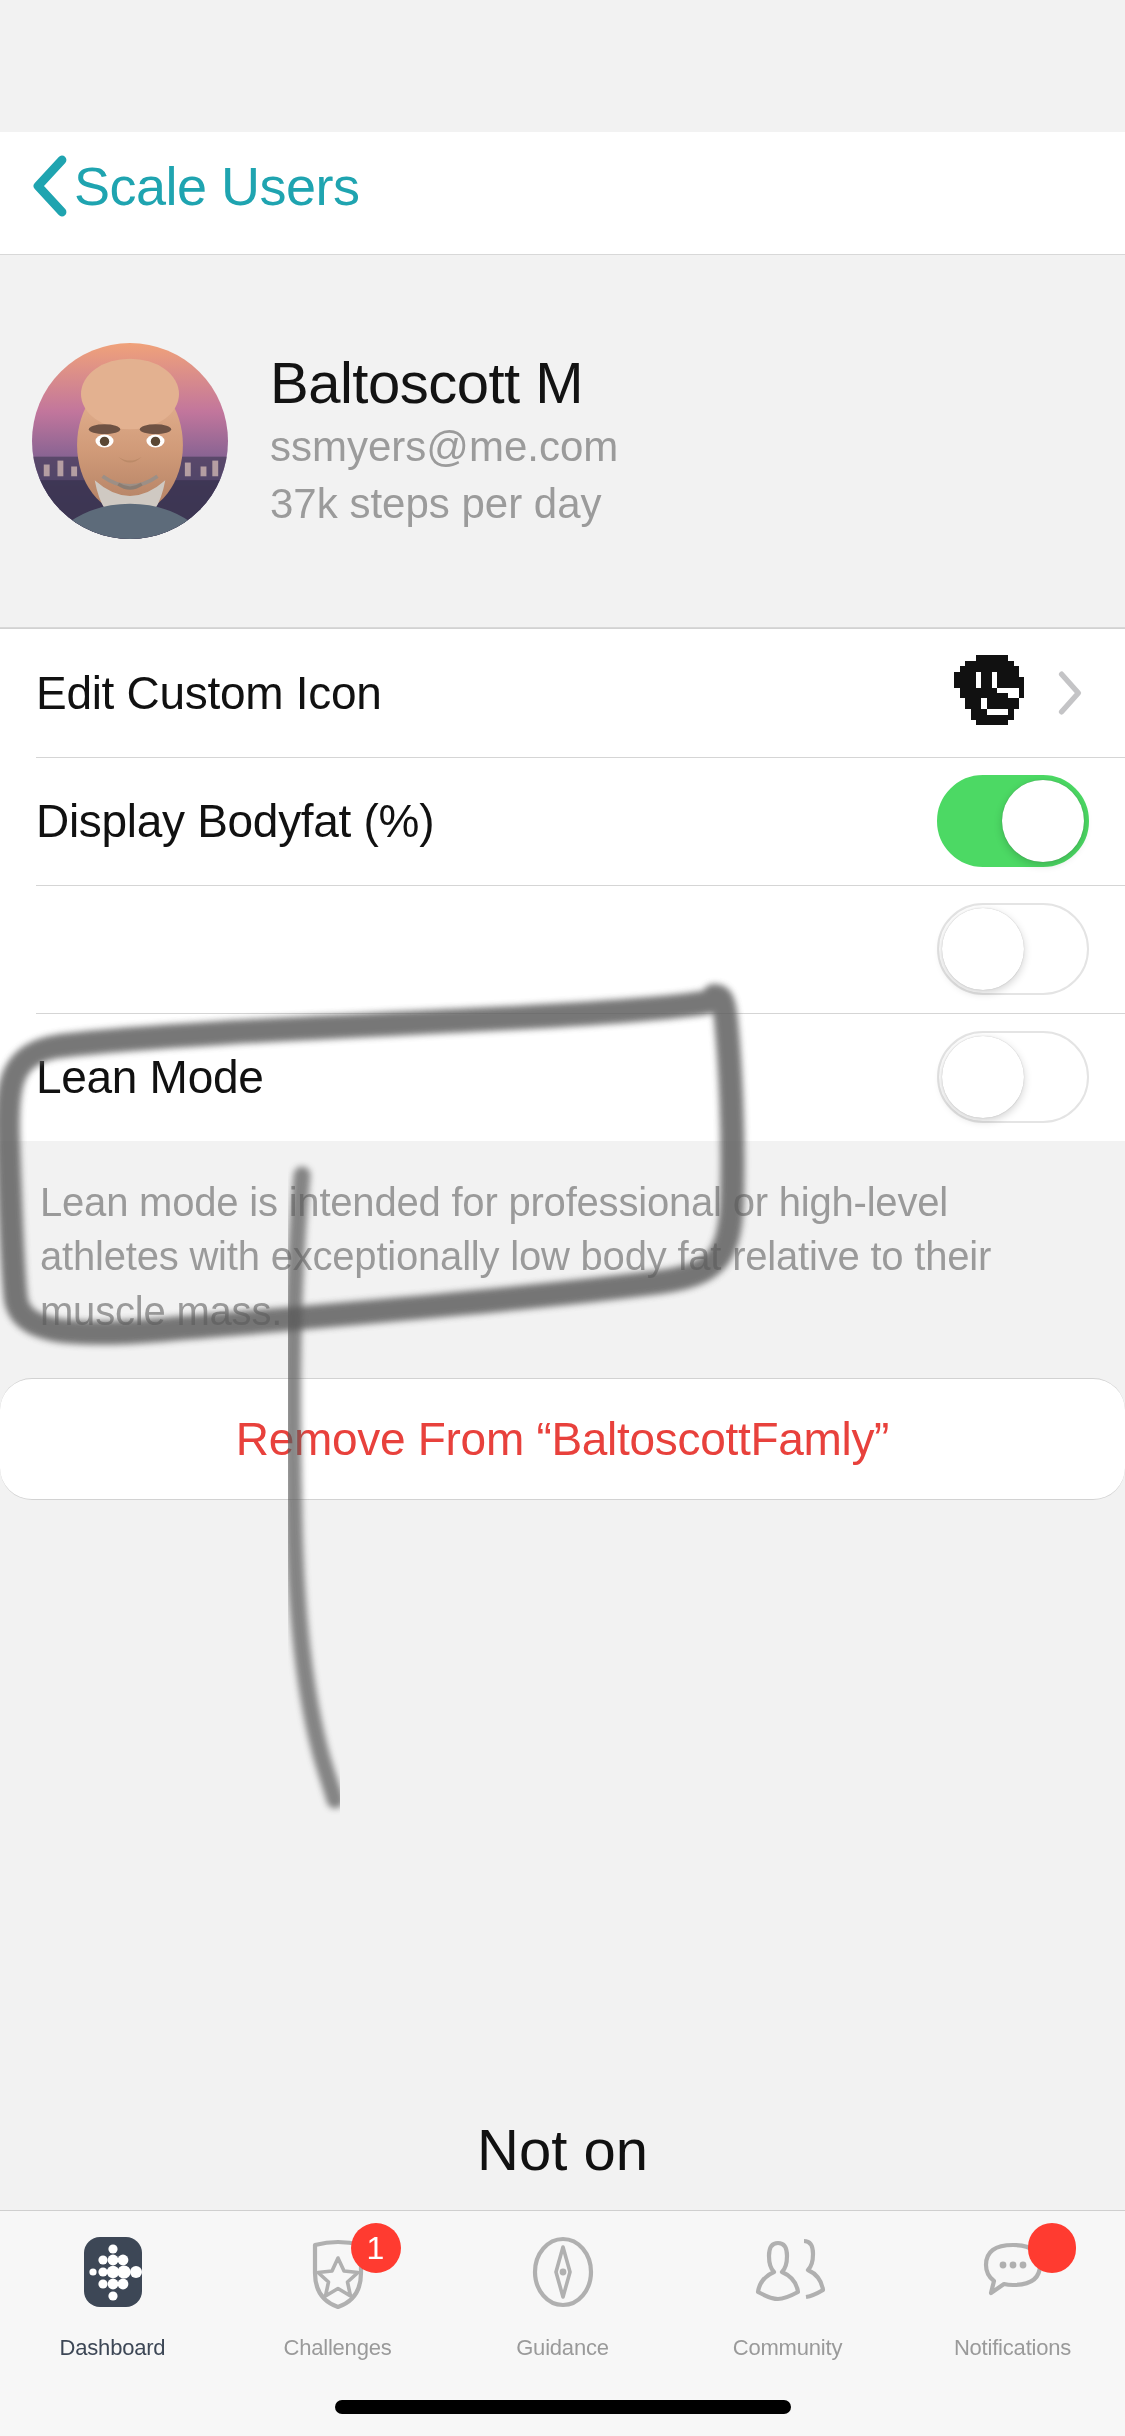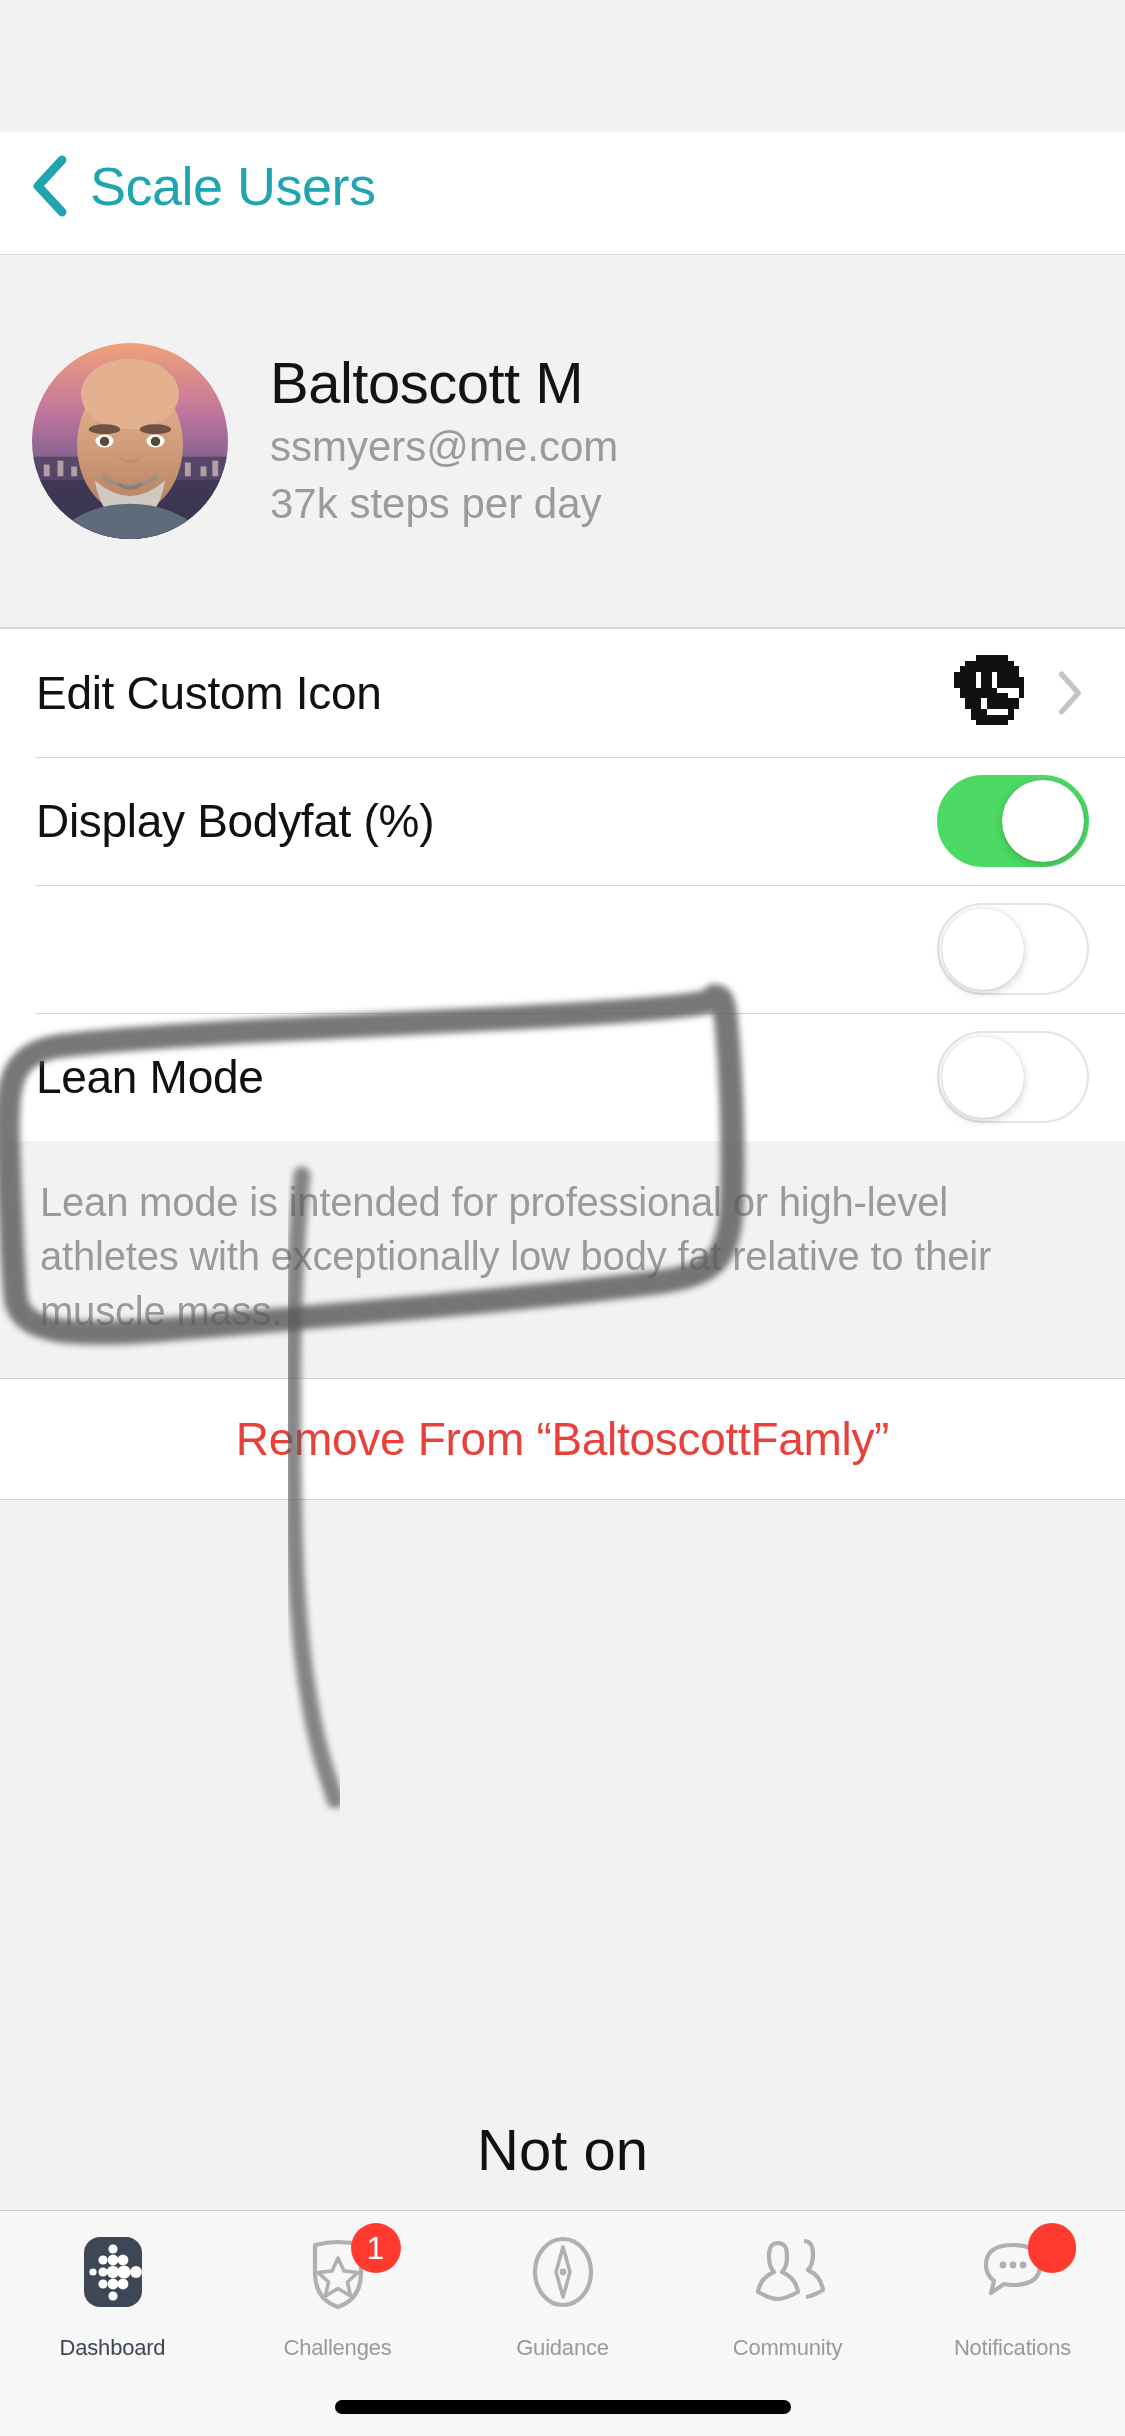--- a/index.html
+++ b/index.html
@@ -45,21 +45,21 @@
     width:calc(100% - 6px); background:#000; border-radius:5px;
   }
 
   
   .navbar{
     position:absolute; left:0; top:132px; width:1125px; height:122px;
     background:#ffffff; z-index:4;
   }
   .nav-back{
     position:absolute; left:30px; top:22px;
-    display:flex; align-items:center; gap:20px; cursor:pointer;
+    display:flex; align-items:center; gap:4px; cursor:pointer;
   }
   .chev-back{ width:40px; height:64px; }
   .nav-back-label{
     font-size:54px; color:#1FA4B0; letter-spacing:-0.5px; line-height:1;
   }
 
   
   .content{
     position:absolute; left:0; top:254px; width:1125px; bottom:0;
     background:#f2f2f2;
@@ -113,21 +113,21 @@
   
   .footnote{
     padding:34px 36px 40px 40px; background:#f2f2f2;
     font-size:40px; line-height:1.36; color:#9a9a9a; letter-spacing:-0.2px;
   }
 
   
   .destructive{
     height:122px; background:#ffffff;
     border-top:1px solid #d2d2d2; border-bottom:1px solid #d2d2d2;
-    display:flex; align-items:center; justify-content:center;
+    display:flex; align-items:center; justify-content:center;border-radius:32px;
   }
   .destructive span{ font-size:46px; color:#e8413c; letter-spacing:-0.3px; }
 
   
   .annot-text{
     position:absolute; left:0; right:0; top:1862px;
     text-align:center; font-size:58px; color:#111;
   }
 
   

